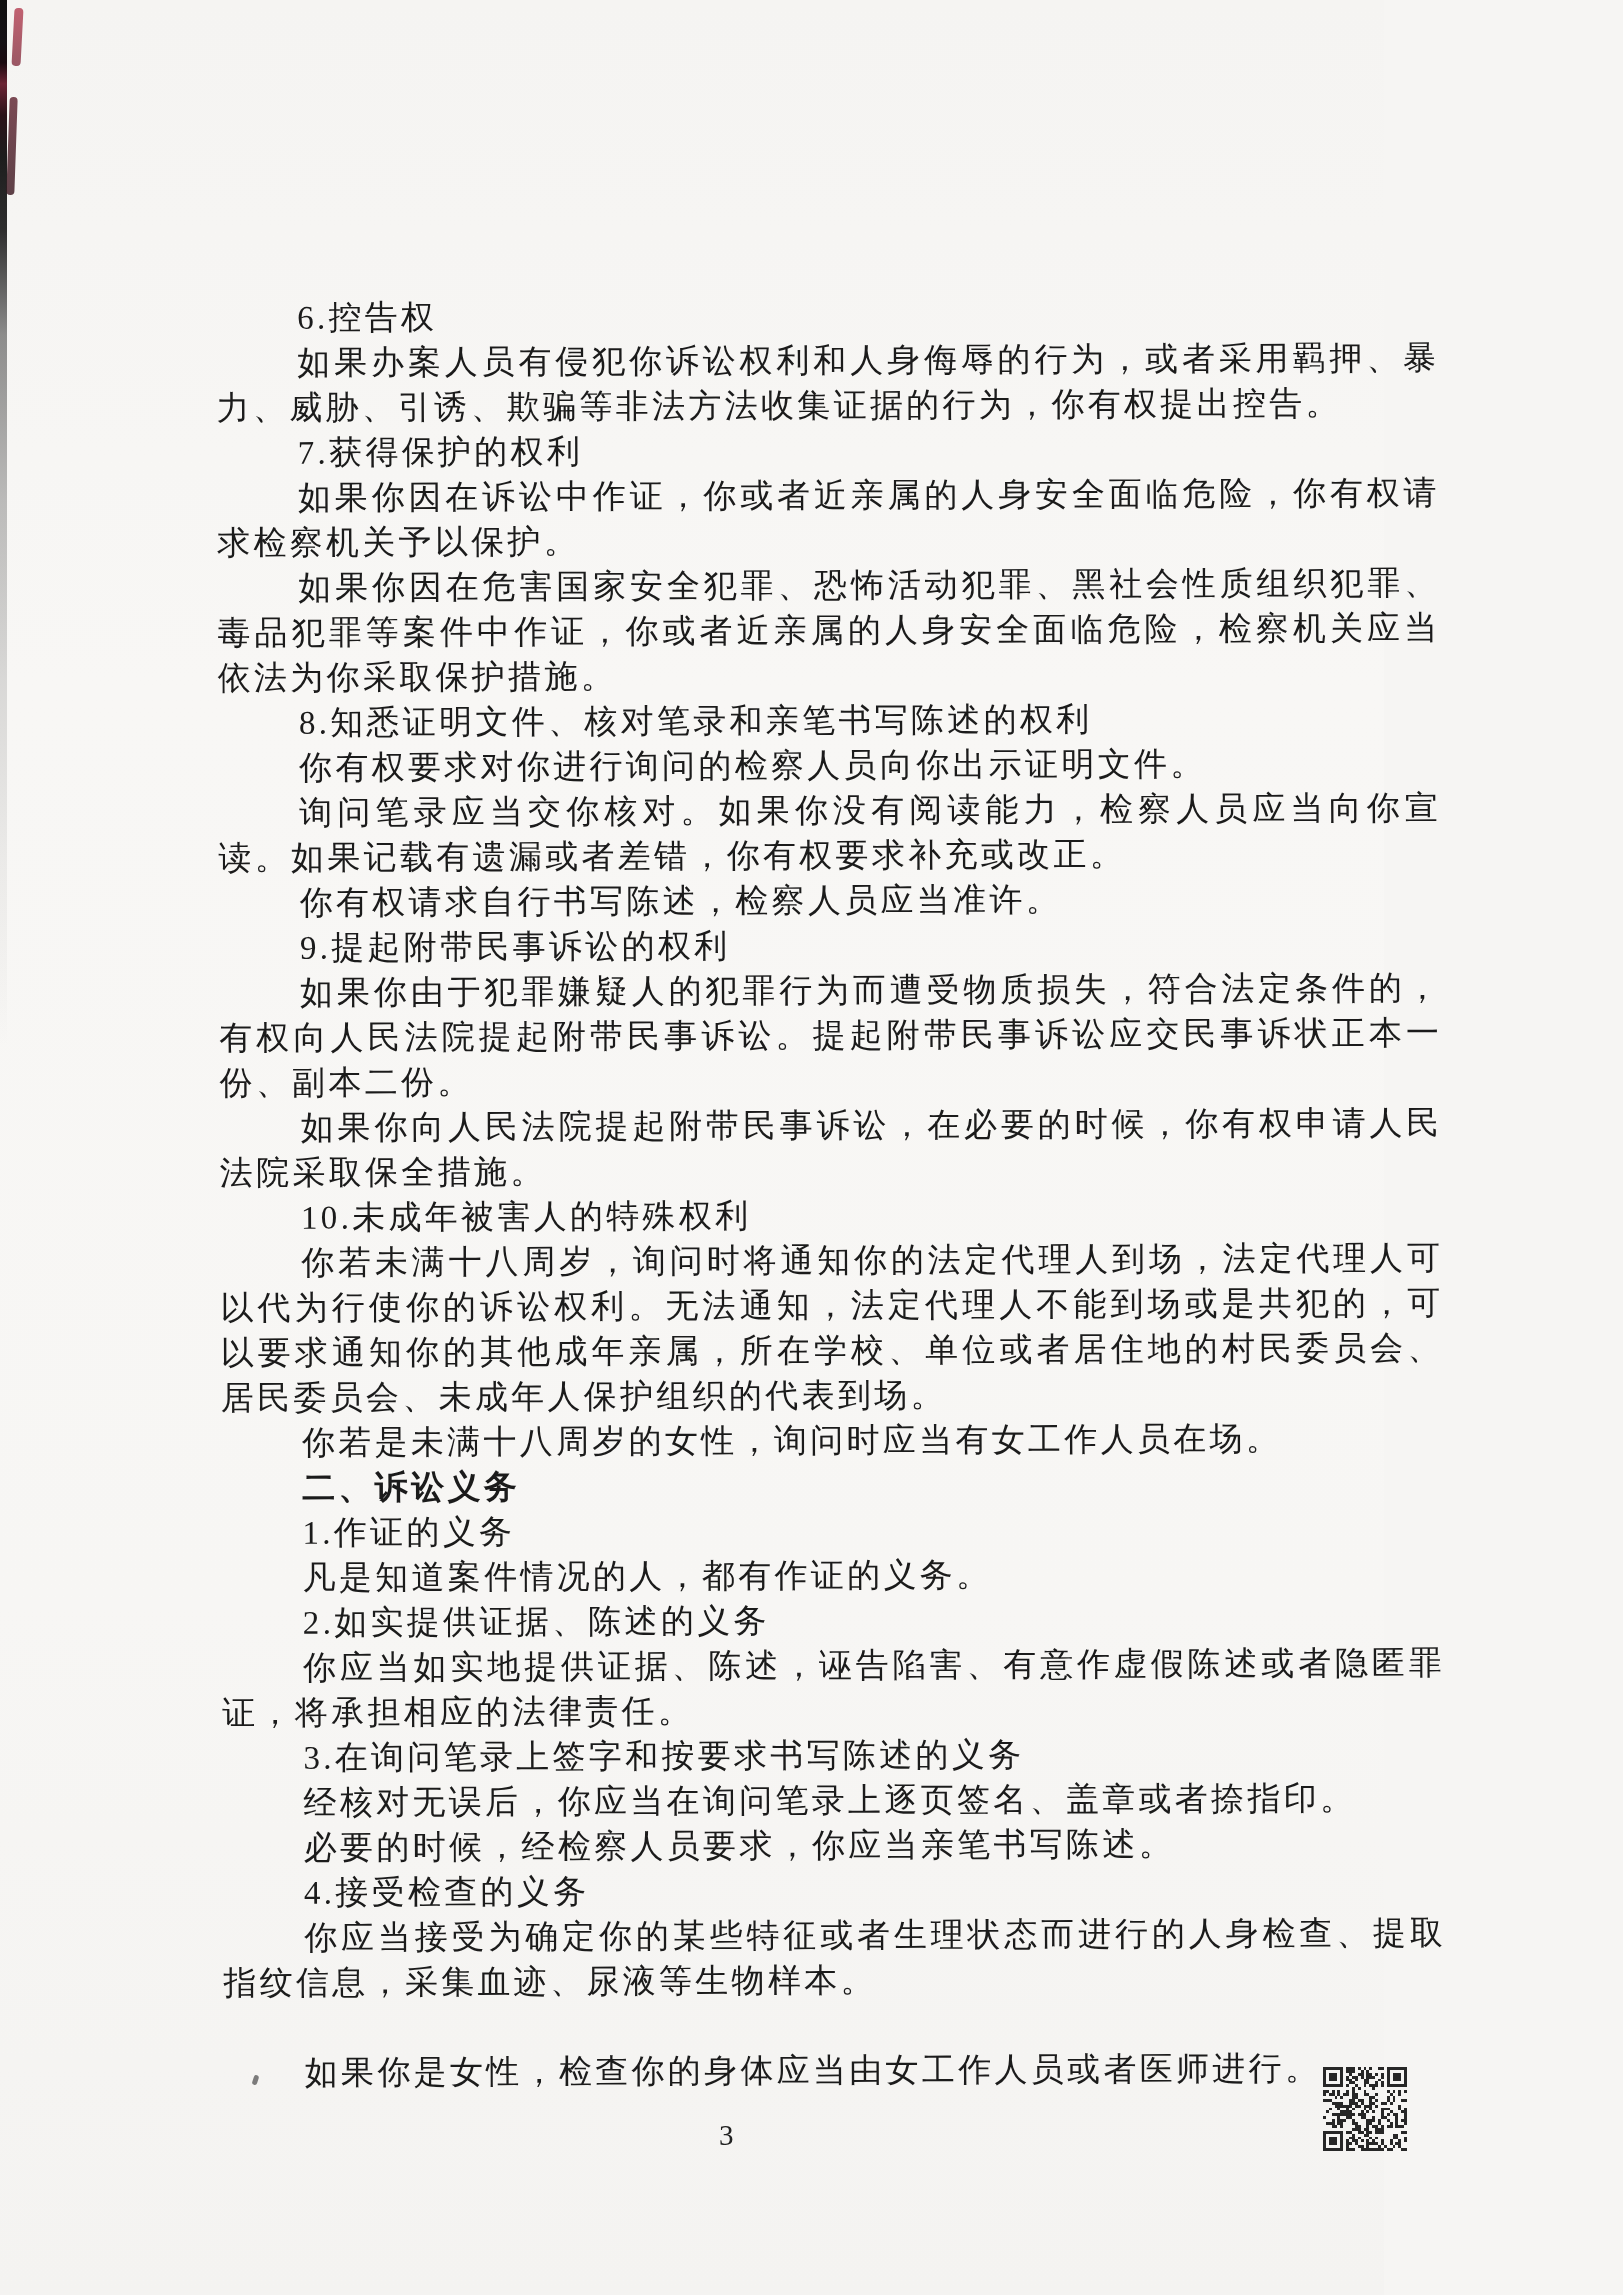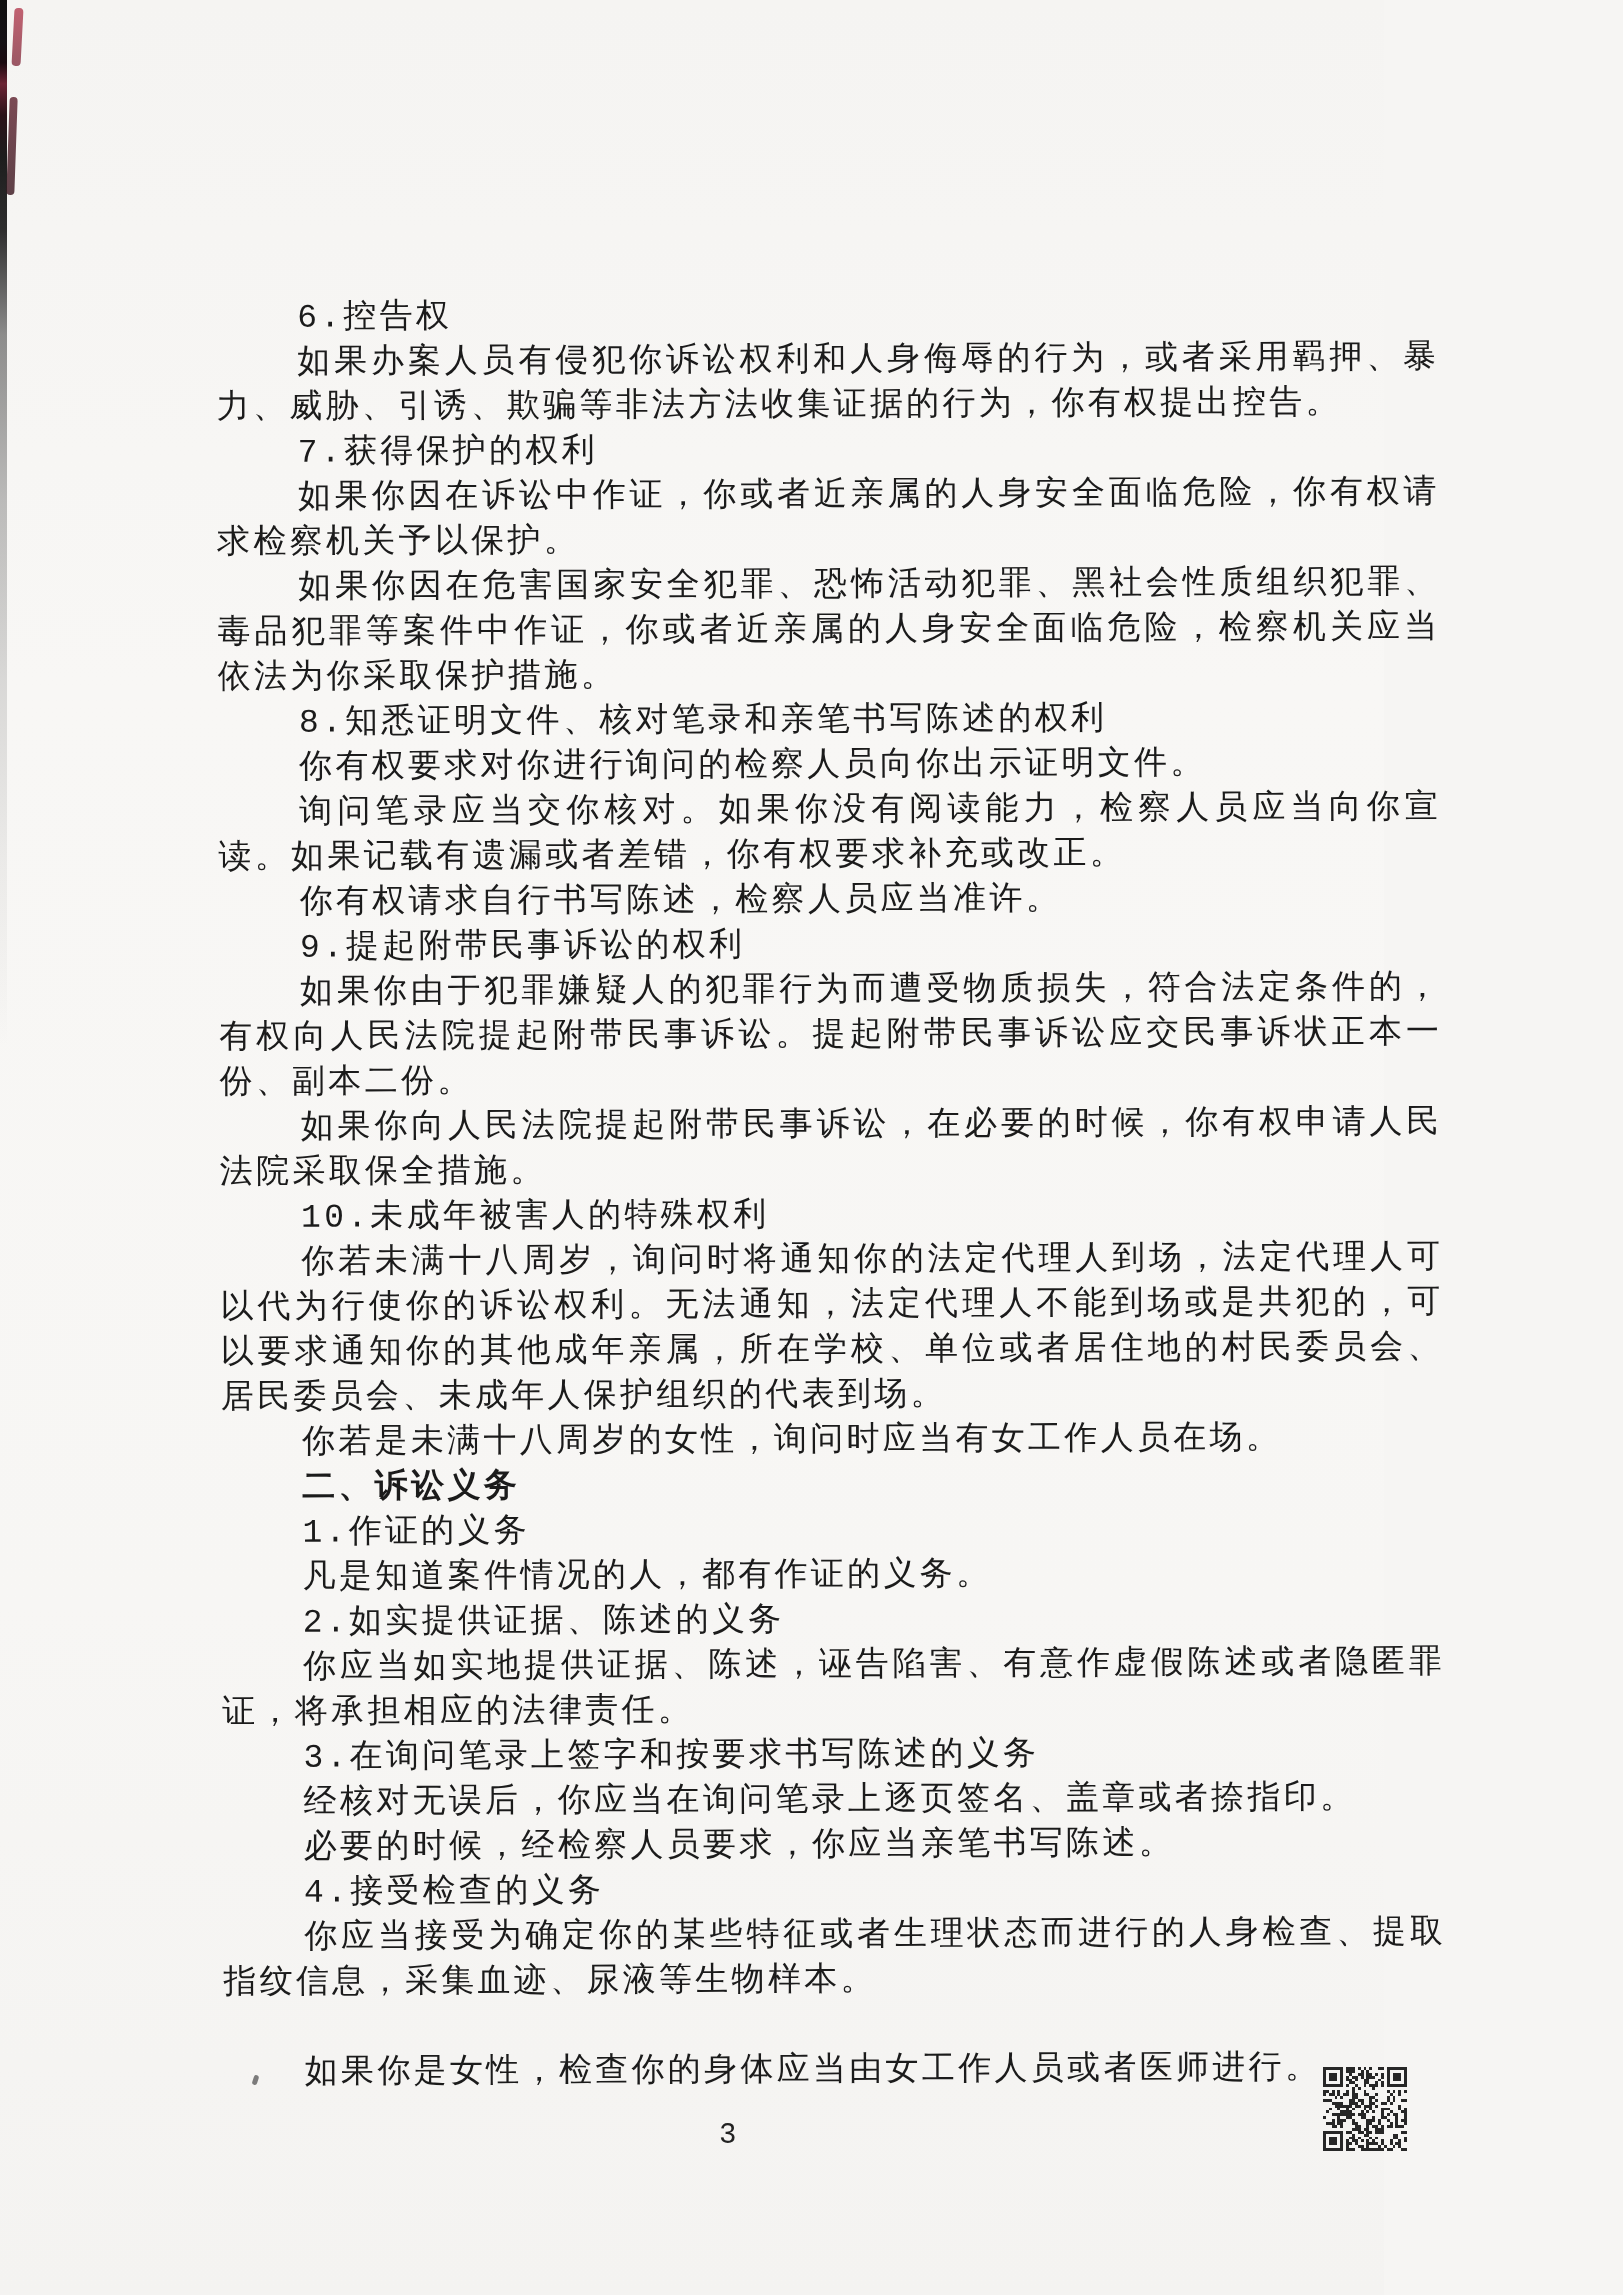--- a/index.html
+++ b/index.html
@@ -8,21 +8,21 @@
     width: 1624px;
     height: 2295px;
     background: #f6f5f3;
     overflow: hidden;
   }
   .page {
     position: relative;
     width: 1384px;
     height: 2295px;
     background: linear-gradient(180deg, #f5f4f2 0%, #f8f7f5 30%, #f7f6f4 70%, #f4f3f1 100%);
-    font-family: Liberation Mono, monospace;
+    font-family: Liberation Serif, serif;
     color: #1b1b1b;
   }
   
   .scan-edge {
     position: absolute;
     left: 0; top: 0;
     width: 6.5px; height: 1047px;
     background: linear-gradient(180deg,
       #0e0e0e 0%, #141014 4%, #1a0a0f 6%,
       #6b2434 8%, #2a1118 11%,

